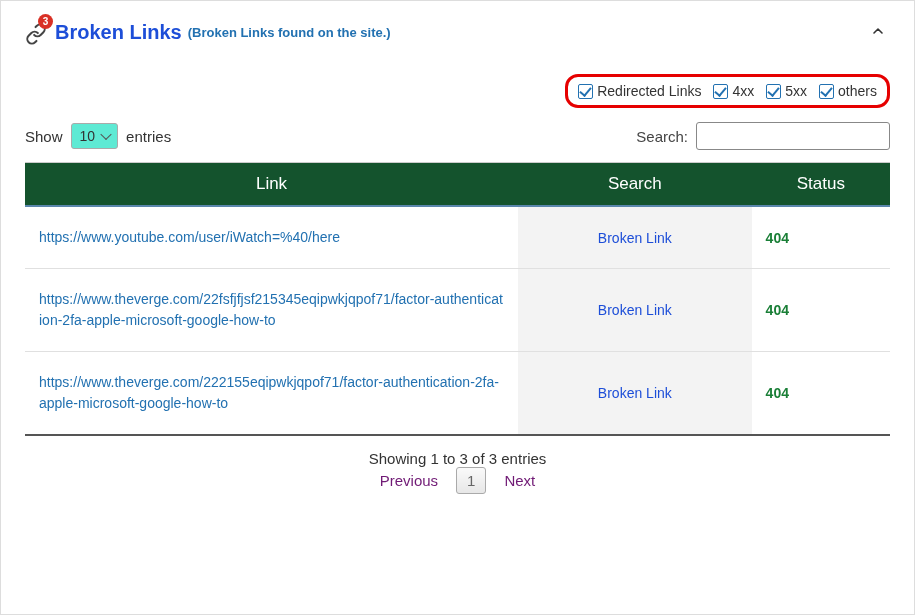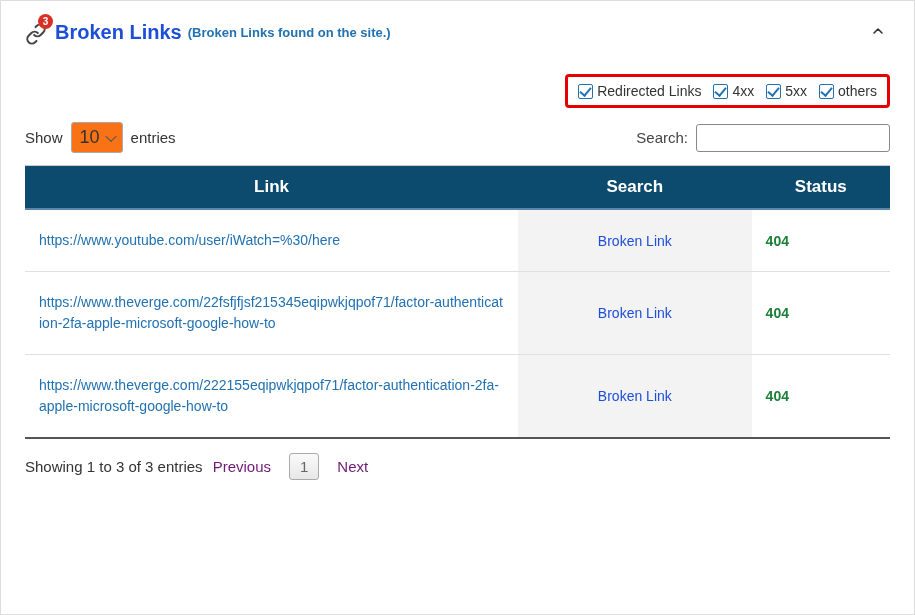--- a/index.html
+++ b/index.html
@@ -68,21 +68,21 @@
   .filters-row {
     display: flex;
     justify-content: flex-end;
     margin-bottom: 14px;
   }
   .filters-box {
     border: 3px solid #e60000;
     padding: 6px 10px;
     display: flex;
     align-items: center;
-    border-radius: 4px;
+    border-radius: 13px;
   }
   .filter-item {
     display: flex;
     align-items: center;
     margin-left: 12px;
     font-size: 14px;
     color: #333;
     cursor: pointer;
   }
   .filter-item:first-child { margin-left: 0; }
@@ -113,24 +113,24 @@
   .show-entries {
     display: flex;
     align-items: center;
     font-size: 15px;
     color: #333;
   }
   .show-select {
     margin: 0 8px;
     border: 1px solid #aaa;
     padding: 4px 22px 4px 8px;
-    font-size: 18px;
+    font-size: 14px;
     border-radius: 3px;
     position: relative;
-    background: #f97316;
+    background: #5eead4;
     cursor: pointer;
   }
   .show-select::after {
     content: '';
     position: absolute;
     right: 7px; top: 50%;
     width: 7px; height: 7px;
     border: solid #555;
     border-width: 0 1.5px 1.5px 0;
     transform: translateY(-70%) rotate(45deg);
@@ -149,23 +149,23 @@
     padding: 0 6px;
     font-size: 14px;
   }
 
   .data-table {
     width: 100%;
     border-collapse: collapse;
     border-top: 1px solid #ccc;
   }
   .data-table thead th {
-    background: #0c4a6e;
+    background: #14532d;
     color: #fff;
-    font-weight: 700;
+    font-weight: 400;
     font-size: 17px;
     padding: 11px 12px;
     border-bottom: 2px solid #5a86ac;
     text-align: center;
   }
   .data-table th.col-link { width: 57%; text-align: center; }
   .data-table th.col-source { width: 27%; }
   .data-table th.col-status { width: 16%; }
 
   .data-table tbody td {
@@ -194,20 +194,21 @@
     color: #1a7f37;
     font-weight: 700;
     vertical-align: middle !important;
   }
 
   .table-footer {
     display: flex;
     justify-content: flex-start;
     align-items: center;
     margin-top: 14px;
+    flex-direction: column;
   }
   .footer-info {
     font-size: 15px;
     color: #333;
   }
   .pagination {
     display: flex;
     align-items: center;
   }
   .page-btn {
@@ -301,21 +302,21 @@
   <table class="data-table">
     <thead>
       <tr>
         <th class="col-link">Link</th>
         <th class="col-source">Search</th>
         <th class="col-status">Status</th>
       </tr>
     </thead>
     <tbody>
       <tr>
-        <td class="cell-link">https://www.youtube.com/user/iWatch=%30/here</td>
+        <td class="cell-link">https://www.youtube.com/user/iWatch=%40/here</td>
         <td class="cell-source">Broken Link</td>
         <td class="cell-status">404</td>
       </tr>
       <tr>
         <td class="cell-link">https://www.theverge.com/22fsfjfjsf215345eqipwkjqpof71/factor-authentication-2fa-apple-microsoft-google-how-to</td>
         <td class="cell-source">Broken Link</td>
         <td class="cell-status">404</td>
       </tr>
       <tr>
         <td class="cell-link">https://www.theverge.com/222155eqipwkjqpof71/factor-authentication-2fa-apple-microsoft-google-how-to</td>

